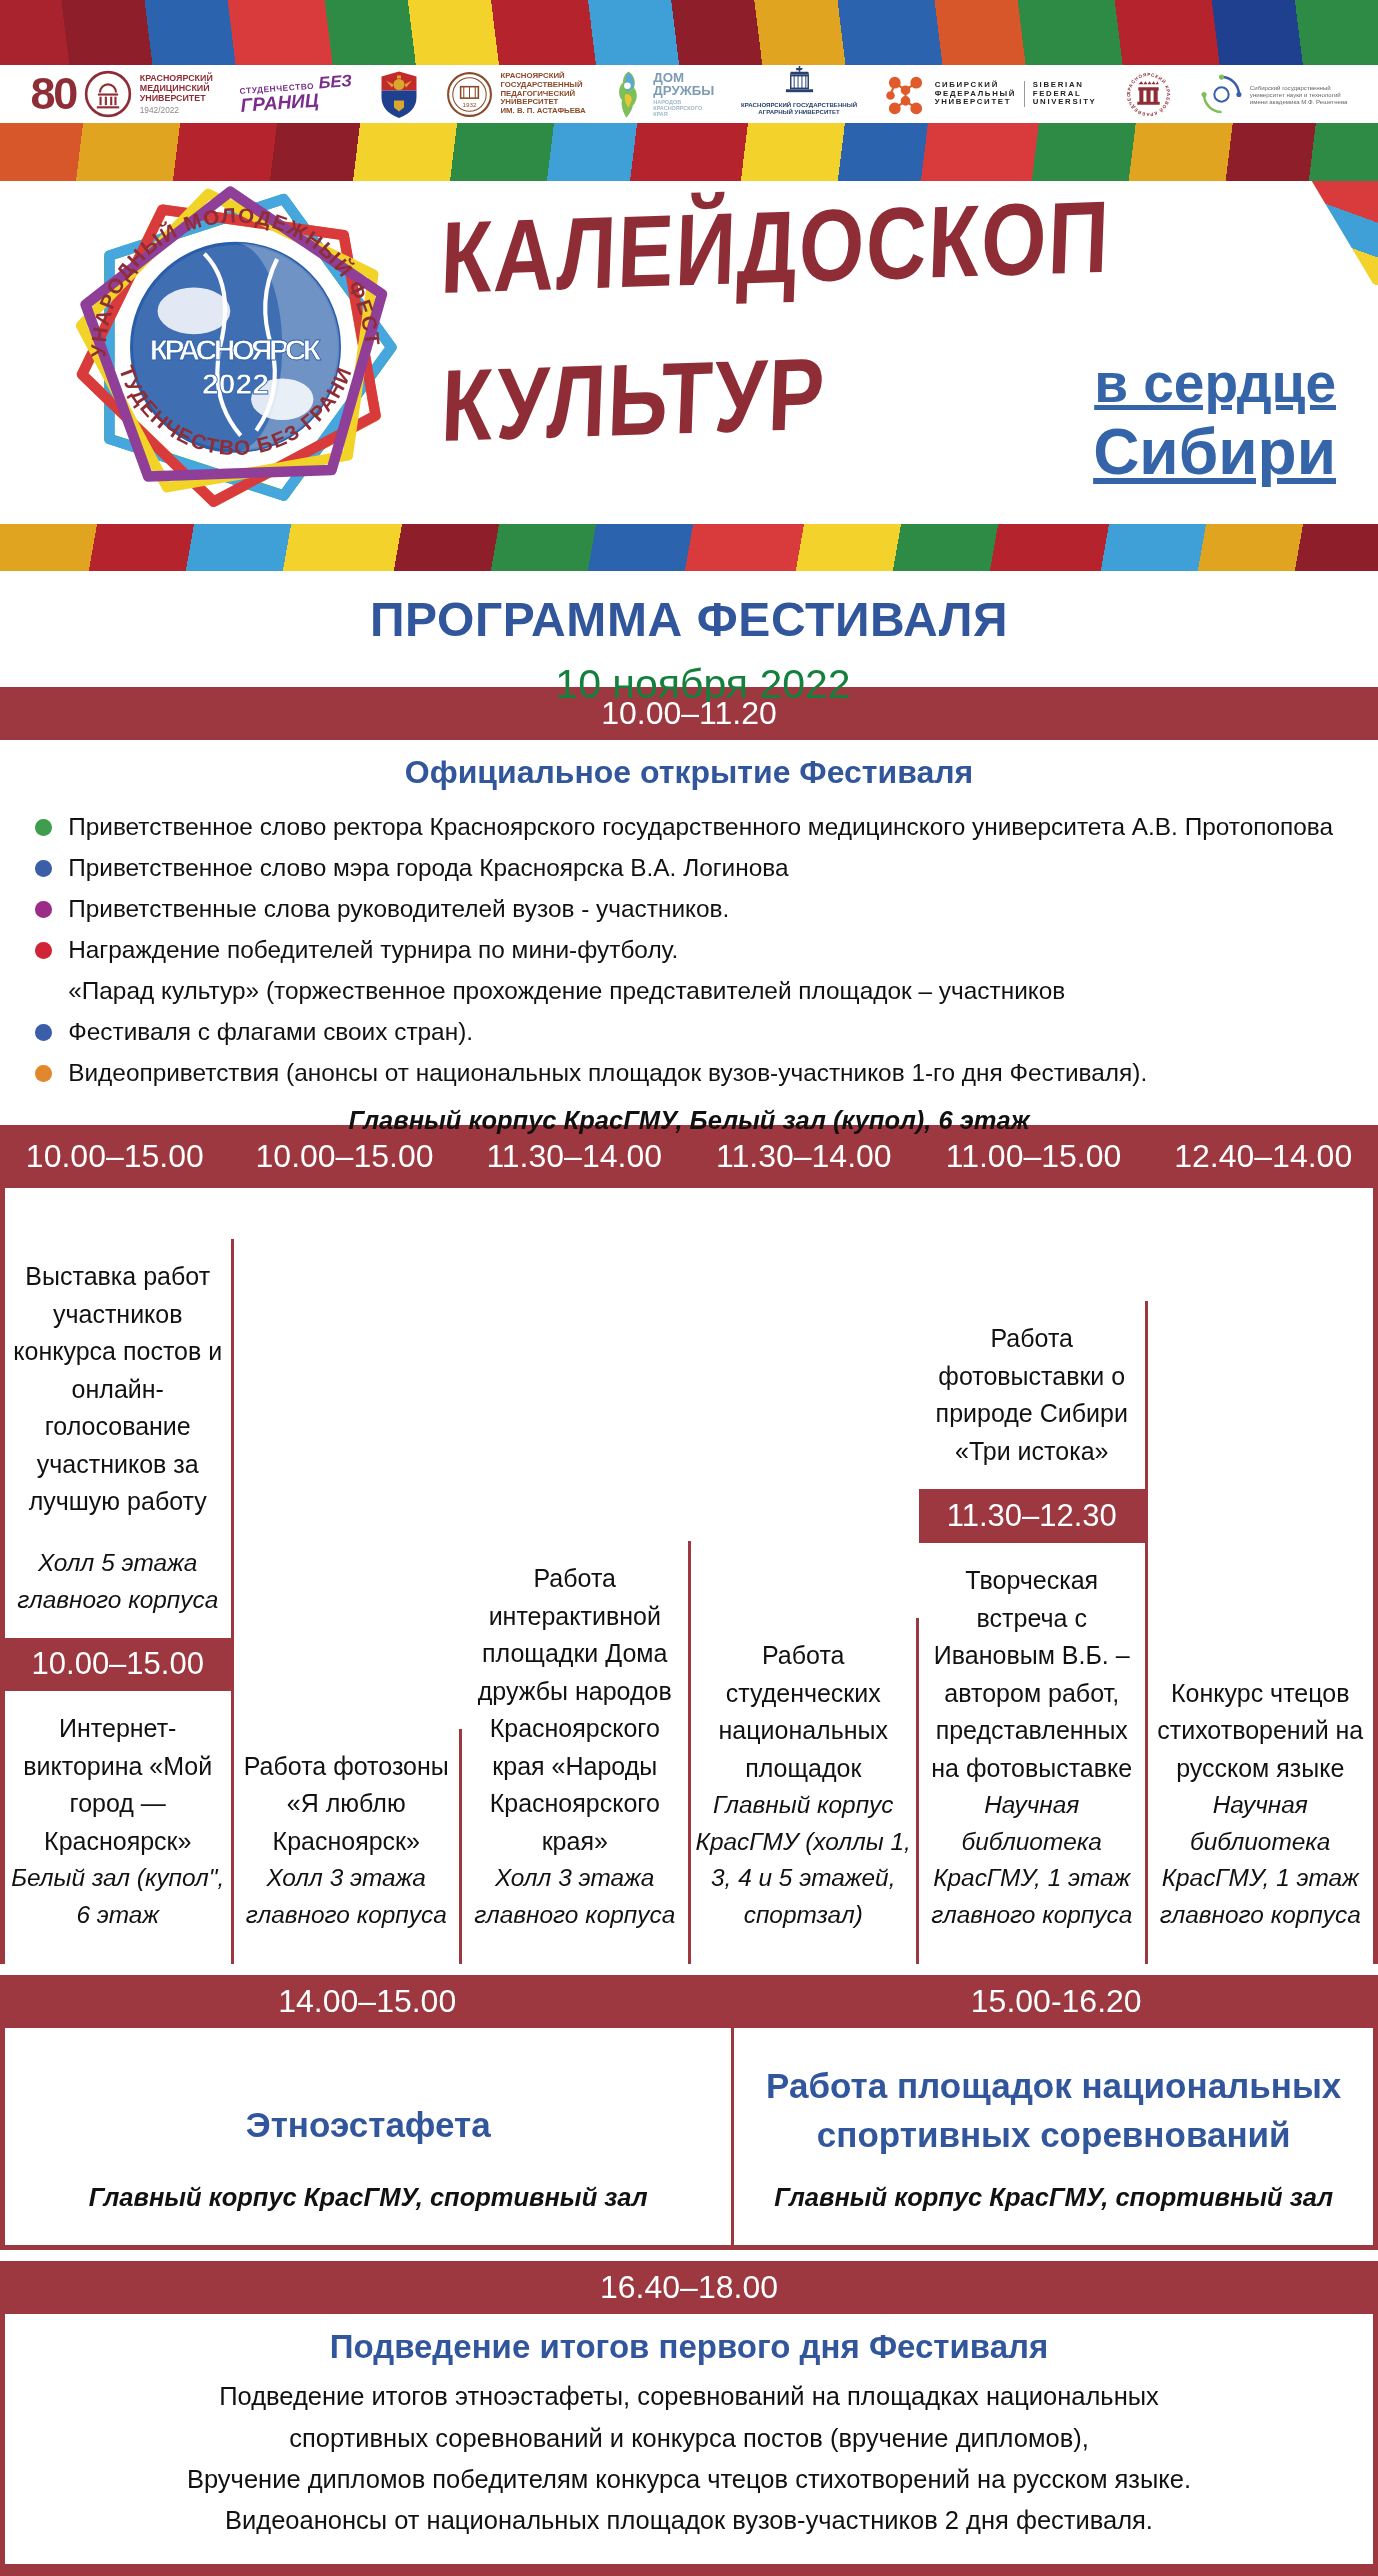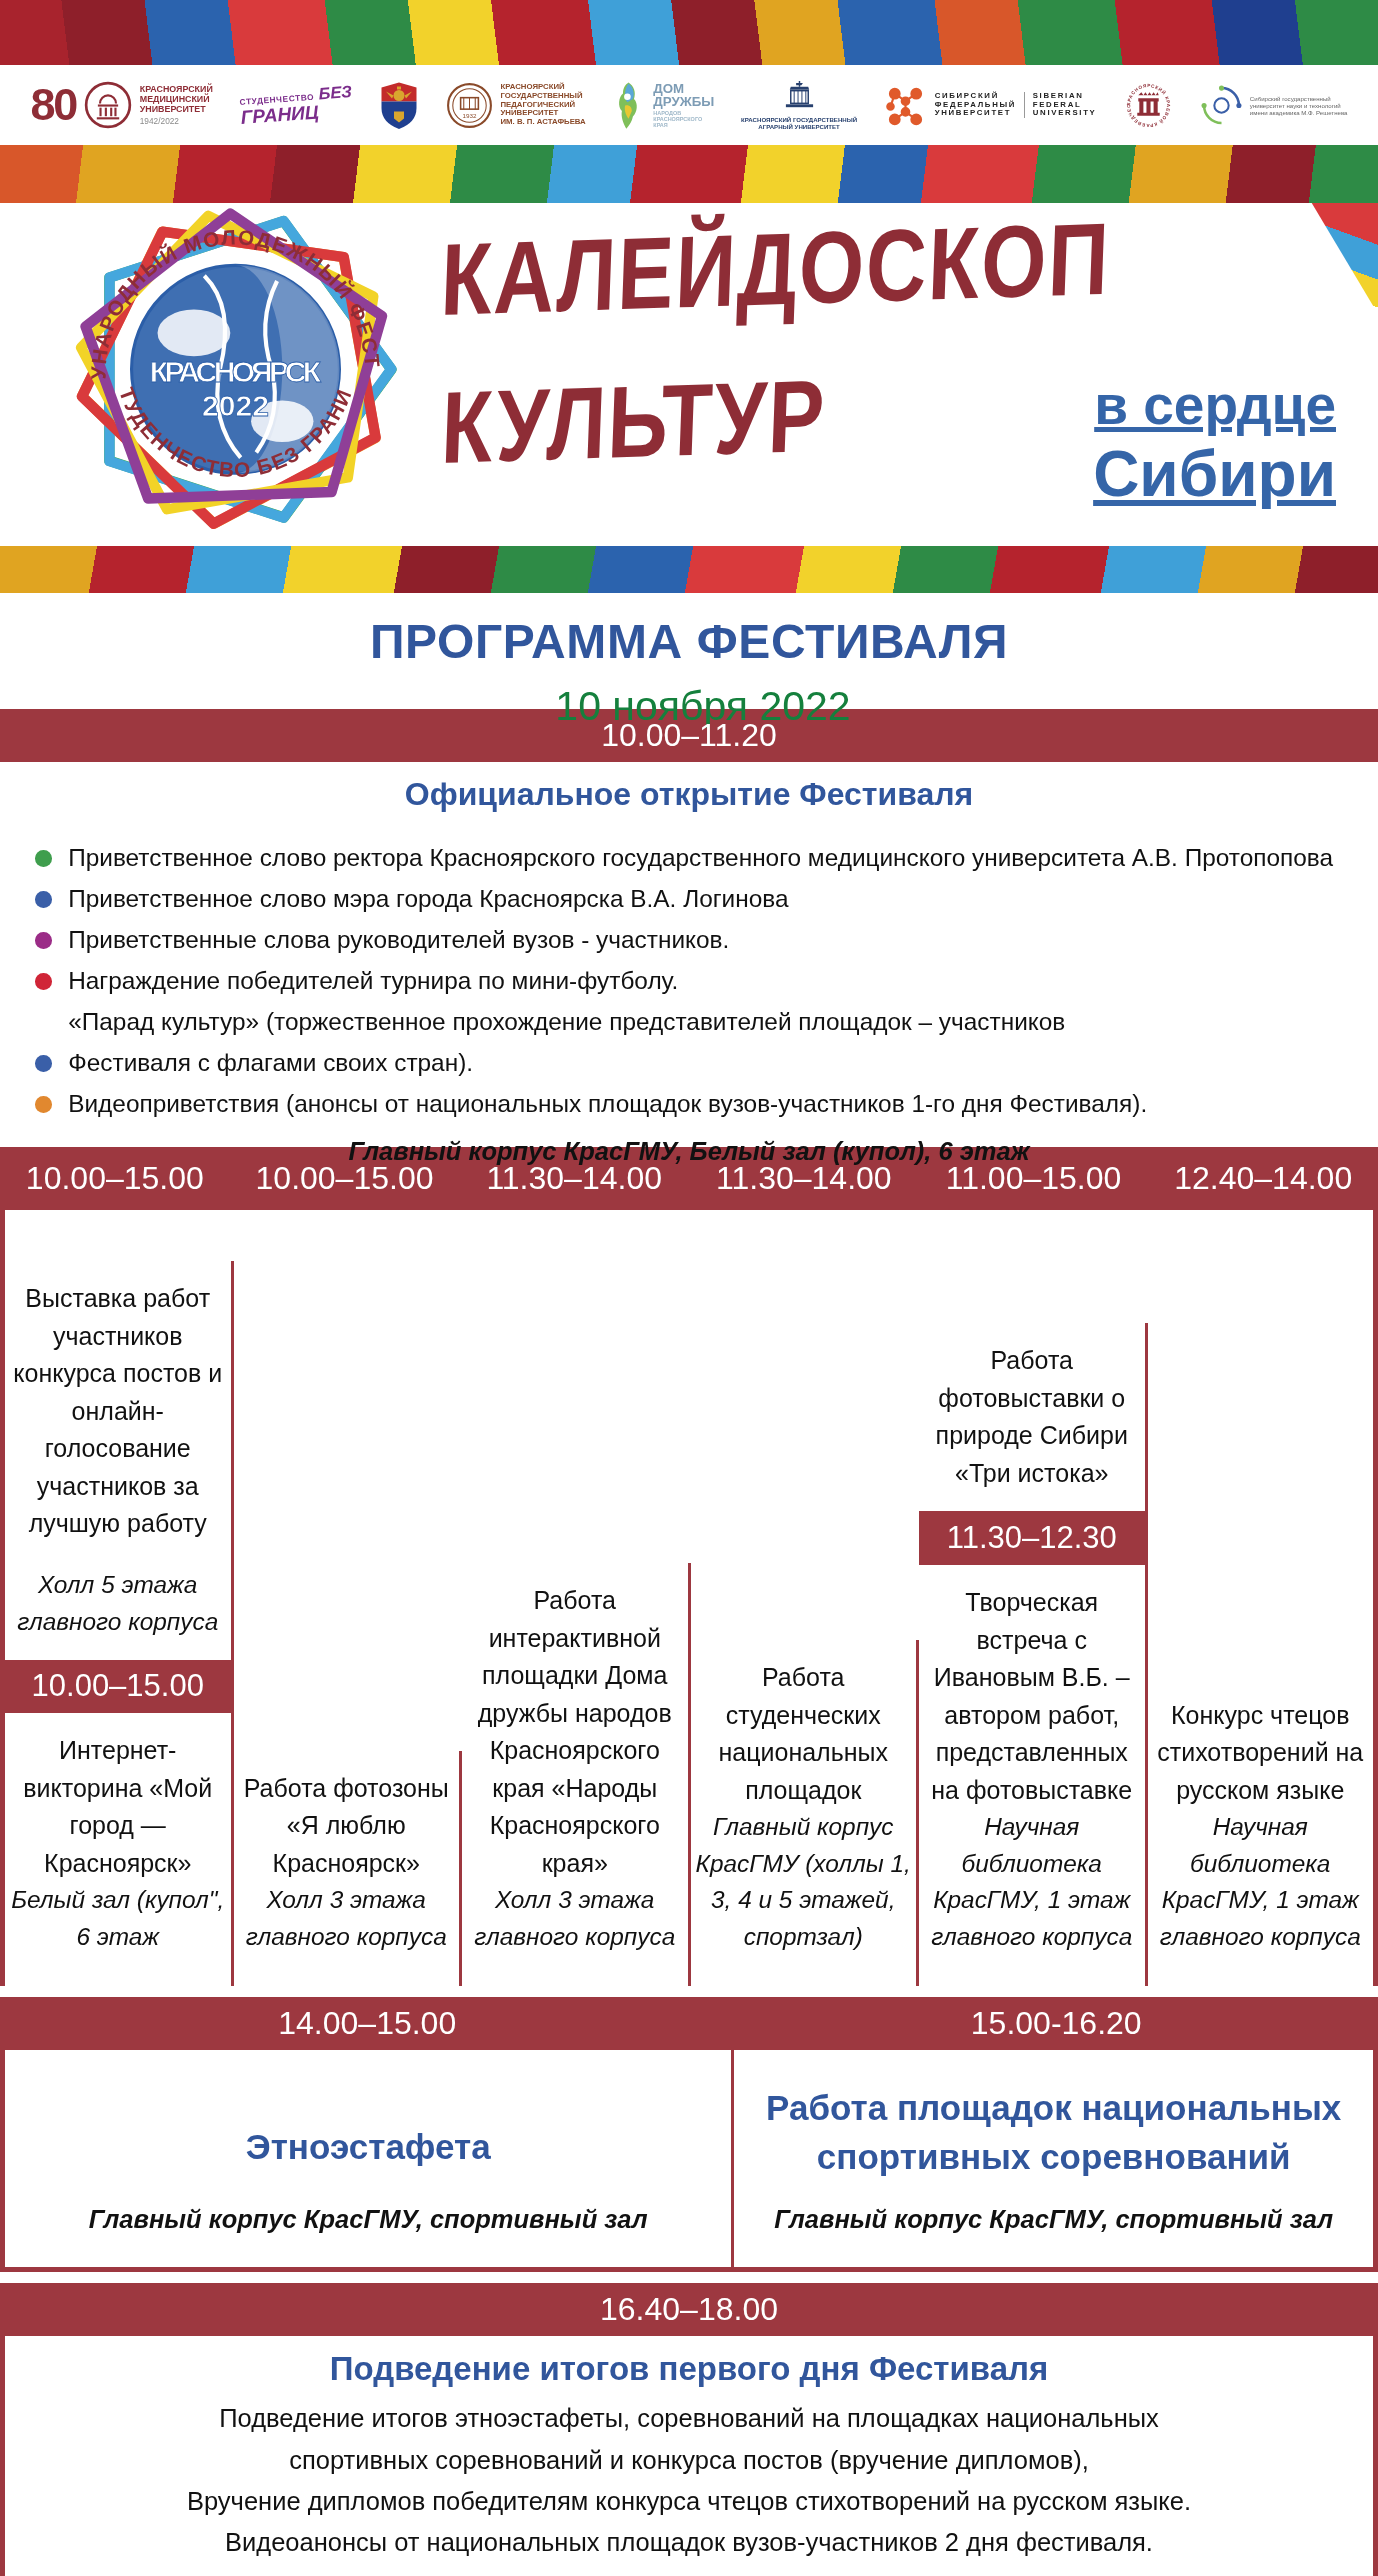--- a/index.html
+++ b/index.html
@@ -9,21 +9,21 @@
   
   .paint { width: 100%; }
   .strip1 { height: 65px;
     background: linear-gradient(83deg,#a8232d 0 5%,#8e1f2a 5% 11%,#2b63ae 11% 17%,#d93a3c 17% 24%,#2e8b46 24% 30%,#f2d22b 30% 36%,#b5232d 36% 43%,#3fa0d8 43% 49%,#8e1f2a 49% 55%,#e0a421 55% 61%,#2b63ae 61% 68%,#d8572a 68% 74%,#2e8b46 74% 81%,#b5232d 81% 88%,#1f3f8f 88% 94%,#2e8b46 94% 100%); }
   .strip2 { height: 58px;
     background: linear-gradient(97deg,#d8572a 0 6%,#e0a421 6% 13%,#b5232d 13% 20%,#8e1f2a 20% 26%,#f2d22b 26% 33%,#2e8b46 33% 40%,#3fa0d8 40% 46%,#b5232d 46% 54%,#f2d22b 54% 61%,#2b63ae 61% 67%,#d93a3c 67% 75%,#2e8b46 75% 82%,#e0a421 82% 89%,#8e1f2a 89% 95%,#2e8b46 95% 100%); }
   .strip3 { height: 47px;
     background: linear-gradient(100deg,#e0a421 0 7%,#b5232d 7% 14%,#3fa0d8 14% 21%,#f2d22b 21% 29%,#8e1f2a 29% 36%,#2e8b46 36% 43%,#2b63ae 43% 50%,#d93a3c 50% 58%,#f2d22b 58% 65%,#2e8b46 65% 72%,#b5232d 72% 80%,#3fa0d8 80% 87%,#e0a421 87% 94%,#8e1f2a 94% 100%); }
 
   
-  .logobar { height: 80px; background: #fff; display: flex; align-items: center; justify-content: space-between; padding: 0 30.5px; gap: 11px; }
+  .logobar { height: 58px; background: #fff; display: flex; justify-content: space-between; padding: 0 30.5px; gap: 11px; }
   .logo { display: flex; align-items: center; gap: 7.8px; flex-shrink: 0; }
   .logo-text { font-weight: bold; white-space: pre-line; line-height: 1.15; }
   .krasgmu-num { font-size: 45px; font-weight: bold; color: #8e2d36; letter-spacing: -2.2px; }
   .krasgmu-txt { color: #8e2d36; font-size: 8.9px; }
   .krasgmu-years { color: #8a8a8a; font-size: 8.3px; font-weight: normal; margin-top: 2.2px; }
   .sbg { color: #7b2d8b; transform: rotate(-4deg); text-align: left; }
   .sbg-l1 { font-size: 8.3px; font-weight: bold; letter-spacing: 0.6px; display: inline-block; }
   .sbg-l2 { font-size: 16.6px; font-weight: 800; font-style: italic; display: inline-block; margin-left: 2.2px; }
   .sbg-l3 { font-size: 19px; font-weight: 800; font-style: italic; display: block; margin-top: -3.3px; }
   .kgpu-txt { color: #8a4a2a; font-size: 7.8px; }
@@ -52,21 +52,21 @@
   
   .program { background: #fff; text-align: center; padding-top: 21px; height: 116px; }
   .program-title { color: #31569c; font-size: 48px; font-weight: 800; letter-spacing: 0.6px; }
   .program-date { color: #15803d; font-size: 41px; margin-top: 14.4px; padding-left: 28px; }
 
   
   .time-band { background: #9d3840; color: #fff; text-align: center; height: 53px; line-height: 53px; font-size: 32px; font-weight: 500; }
 
   
   .opening { background: #fff; padding: 14.4px 35px 0; height: 385px; }
-  .opening-title { color: #31569c; font-size: 32px; font-weight: 800; text-align: center; margin-bottom: 27px; }
+  .opening-title { color: #31569c; font-size: 32px; font-weight: 800; text-align: center; margin-bottom: 18px; }
   .opening ul { list-style: none; }
   .opening li { display: flex; gap: 16.6px; font-size: 24.4px; line-height: 1.5; color: #111; margin-bottom: 4.4px; }
   .dot { width: 16.6px; height: 16.6px; border-radius: 50%; flex-shrink: 0; margin-top: 10px; }
   .opening-venue { text-align: center; font-style: italic; font-weight: bold; font-size: 25.5px; margin-top: 14.4px; color: #111; }
 
   
   .sched-header { display: flex; background: #9d3840; height: 63px; }
   .sched-header .hcell { flex: 1; color: #fff; font-size: 32px; font-weight: 500; display: flex; align-items: center; justify-content: center; }
   .sched-body { display: flex; height: 776px; background: #fff; border-left: 5.5px solid #9d3840; border-right: 5.5px solid #9d3840; align-items: flex-end; }
   .col { flex: 1; border-right: 3.3px solid #9d3840; display: flex; flex-direction: column; align-items: center; text-align: center; }

